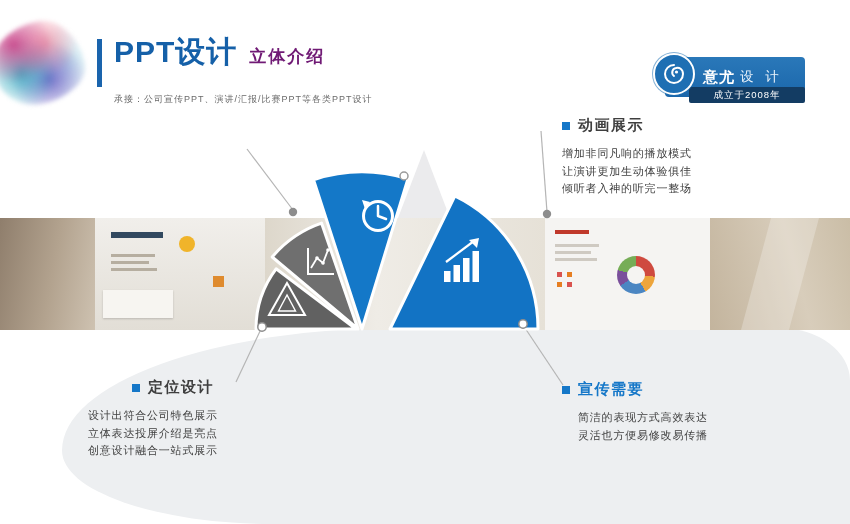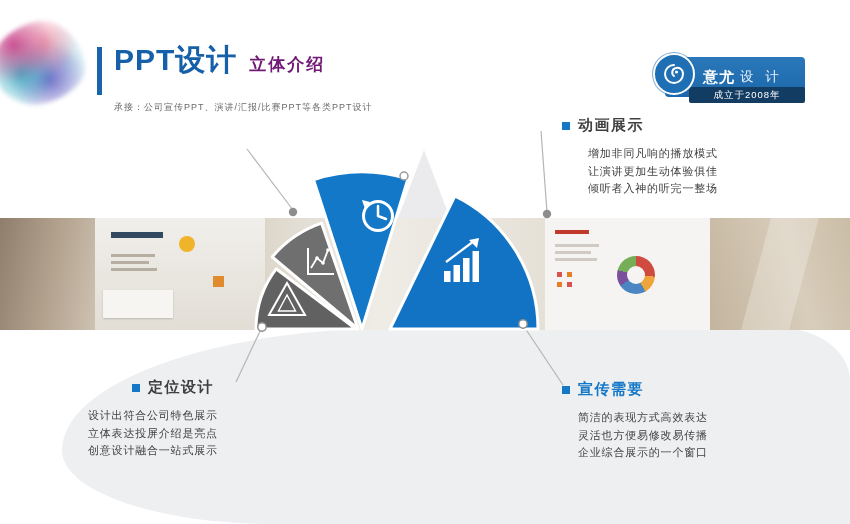--- a/index.html
+++ b/index.html
@@ -16,21 +16,21 @@
     border-radius:58% 42% 55% 45%/48% 62% 38% 52%;
     background:
       radial-gradient(circle at 28% 22%,rgba(199,62,133,.9),rgba(199,62,133,0) 42%),
       radial-gradient(circle at 62% 28%,rgba(233,90,120,.55),rgba(233,90,120,0) 40%),
       radial-gradient(circle at 30% 58%,rgba(46,168,189,.85),rgba(46,168,189,0) 45%),
       radial-gradient(circle at 58% 72%,rgba(88,77,189,.8),rgba(88,77,189,0) 48%),
       radial-gradient(circle at 80% 55%,rgba(140,200,220,.5),rgba(140,200,220,0) 45%);
     filter:blur(2px);transform:rotate(-12deg);}
 
   
-  .header{position:absolute;left:97px;top:44px;z-index:3;display:flex;justify-content:flex-end;}
+  .header{position:absolute;left:97px;top:36px;z-index:3;display:flex;justify-content:flex-end;}
   .vbar{width:5px;height:48px;background:#1a64ad;margin-right:12px;margin-top:3px;}
   .title-row{display:flex;align-items:baseline;}
   .main-title{font-size:30px;font-weight:bold;color:#1560a8;letter-spacing:1px;line-height:32px;}
   .sub-title{font-size:17px;font-weight:bold;color:#701a75;margin-left:12px;letter-spacing:2px;}
   .tagline{font-size:9px;color:#6a6a6a;letter-spacing:1px;margin-top:25px;}
 
   
   .badge{position:absolute;top:56px;right:45px;width:150px;height:48px;z-index:3;}
   .badge-main{position:absolute;left:10px;right:0;top:1px;height:40px;box-sizing:border-box;
               background:linear-gradient(180deg,#2a78b9,#1b67ab);border-radius:4px;
@@ -78,21 +78,21 @@
   
   .overlay{position:absolute;left:0;top:0;width:850px;height:524px;z-index:2;pointer-events:none;}
 
   
   .block{position:absolute;z-index:3;}
   .block-title{display:flex;align-items:center;font-size:15px;font-weight:bold;color:#3f3f3f;
                letter-spacing:1.5px;margin-bottom:10px;}
   .bullet{width:8px;height:8px;background:#1577c8;margin-right:8px;flex:0 0 auto;}
   .block-lines{font-size:11px;color:#3f3f3f;line-height:17.5px;letter-spacing:0.8px;}
   .tl{left:96px;top:114px;}  .tl .block-title{margin-left:42px;} .tl .block-lines{margin-left:16px;}
-  .tr{left:562px;top:116px;} .tr .block-lines{margin-left:26px;}
+  .tr{left:562px;top:116px;} .tr .block-lines{margin-left:0;}
   .bl{left:72px;top:378px;}  .bl .block-title{margin-left:60px;} .bl .block-lines{margin-left:16px;}
   .br{left:562px;top:380px;} .br .block-lines{margin-left:16px;}
   .br .block-title .t{color:#1577c8;}
 </style>
 </head>
 <body>
 
 <div class="canvas">
 
   <div class="blob-bg"></div>
@@ -228,17 +228,16 @@
   </div>
 
   <div class="block br">
     <div class="block-title">
       <span class="bullet"></span>
       <span class="t">宣传需要</span>
     </div>
     <div class="block-lines">
       <div>简洁的表现方式高效表达</div>
       <div>灵活也方便易修改易传播</div>
-      <div>企业综合展示的一个窗口</div>
     </div>
   </div>
 
 </div>
 
 </body></html>

